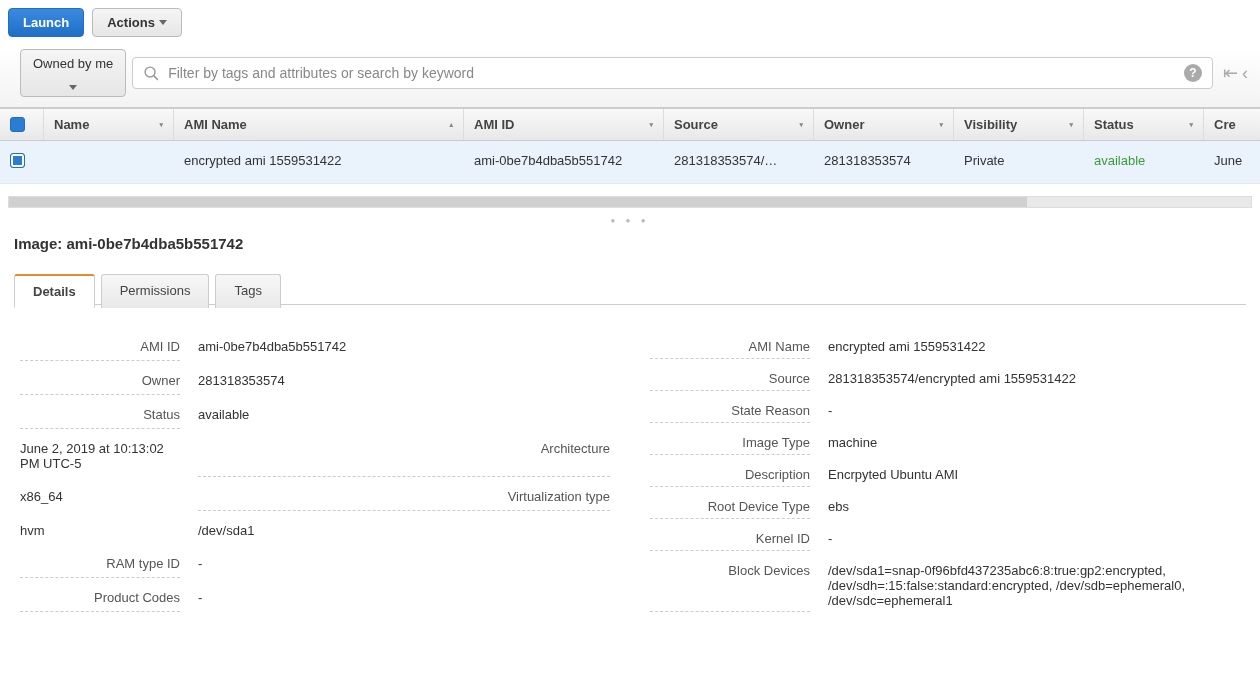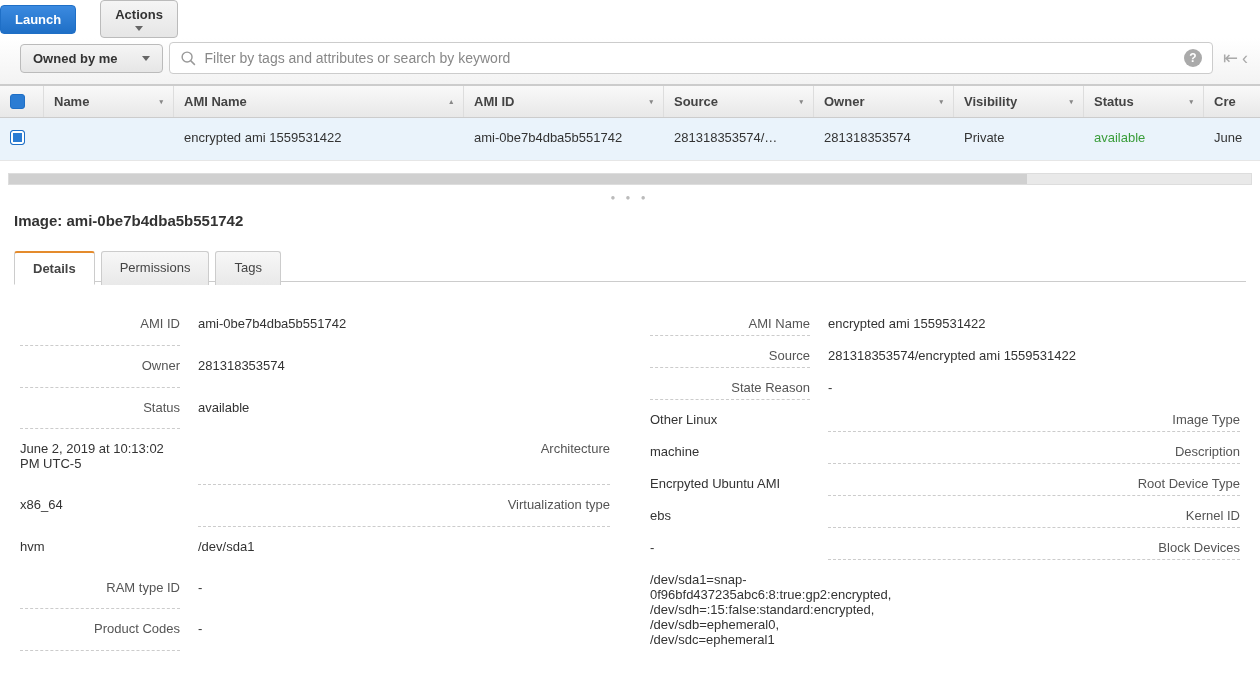--- a/index.html
+++ b/index.html
@@ -1,22 +1,22 @@
 <!DOCTYPE html>
 <html><head>
   <meta charset="utf-8">
   <style>
     * { box-sizing: border-box; margin: 0; padding: 0; }
     body { font-family: "Helvetica Neue", Arial, sans-serif; font-size: 13px; color: #333; background: #fff; }
-    .toolbar { display: flex; gap: 24px; align-items: center; }
+    .toolbar { padding: 8px; display: flex; gap: 8px; align-items: center; }
     .btn { padding: 6px 14px; border-radius: 4px; font-size: 13px; font-weight: 700; cursor: pointer; display: inline-flex; align-items: center; gap: 4px; }
     .btn-primary { background: linear-gradient(to bottom, #3b8ae0, #1f6fc6); color: #fff; border: 1px solid #1f6fc6; }
-    .btn-default { background: linear-gradient(to bottom, #f5f5f5, #e6e6e6); color: #333; border: 1px solid #bbb; flex-direction: column; }
+    .btn-default { background: linear-gradient(to bottom, #f5f5f5, #e6e6e6); color: #333; border: 1px solid #bbb; }
     .filter-bar { display: flex; align-items: center; gap: 6px; padding: 4px 8px 10px 20px; border-bottom: 1px solid #ccc; background: linear-gradient(to bottom, #fff, #f3f3f3); }
-    .owned-by { background: linear-gradient(to bottom, #f5f5f5, #e6e6e6); border: 1px solid #bbb; border-radius: 4px; padding: 6px 12px; font-weight: 700; display: flex; align-items: center; gap: 24px; cursor: pointer; }
+    .owned-by { background: linear-gradient(to bottom, #f5f5f5, #e6e6e6); border: 1px solid #bbb; border-radius: 4px; padding: 6px 12px; font-weight: 400; display: flex; align-items: center; gap: 14px; cursor: pointer; flex-direction: column; }
     .search-wrap { flex: 1; display: flex; align-items: center; border: 1px solid #ccc; border-radius: 4px; background: #fff; padding: 6px 10px; gap: 8px; }
     .search-wrap input { border: none; outline: none; flex: 1; font-size: 14px; color: #333; }
     .search-wrap input::placeholder { color: #888; }
     .help-icon { width: 18px; height: 18px; border-radius: 50%; background: #aaa; color: #fff; display: flex; align-items: center; justify-content: center; font-size: 12px; font-weight: 700; }
     .pager { display: flex; align-items: center; gap: 4px; color: #aaa; padding: 0 4px; }
     .pager span { font-size: 18px; cursor: pointer; }
     .table-head { display: grid; grid-template-columns: 44px 130px 290px 200px 150px 140px 130px 120px 60px; background: linear-gradient(to bottom, #f9f9f9, #e8e8e8); border-top: 1px solid #ccc; border-bottom: 1px solid #ccc; }
     .th { padding: 8px 10px; font-weight: 700; color: #444; border-right: 1px solid #ddd; display: flex; align-items: center; justify-content: space-between; position: relative; }
     .sort-arrow { display: inline-flex; flex-direction: column; color: #888; font-size: 7px; line-height: 6px; }
     .table-row { display: grid; grid-template-columns: 44px 130px 290px 200px 150px 140px 130px 120px 60px; background: #eaf3fb; border-bottom: 1px solid #e6e6e6; }
@@ -149,21 +149,20 @@
     <div class="k">Product Codes</div>
       <div class="v">-</div>
   </div>
   <div class="kv">
     <div class="k">AMI Name</div>
       <div class="v">encrypted ami 1559531422</div>
     <div class="k">Source</div>
       <div class="v">281318353574/encrypted ami 1559531422</div>
     <div class="k">State Reason</div>
       <div class="v">-</div>
-      <div class="v">Other Linux</div>
     <div class="k">Image Type</div>
       <div class="v">machine</div>
     <div class="k">Description</div>
       <div class="v">Encrpyted Ubuntu AMI</div>
     <div class="k">Root Device Type</div>
       <div class="v">ebs</div>
     <div class="k">Kernel ID</div>
       <div class="v">-</div>
     <div class="k">Block Devices</div>
       <div class="v">/dev/sda1=snap-0f96bfd437235abc6:8:true:gp2:encrypted, /dev/sdh=:15:false:standard:encrypted, /dev/sdb=ephemeral0, /dev/sdc=ephemeral1</div>

